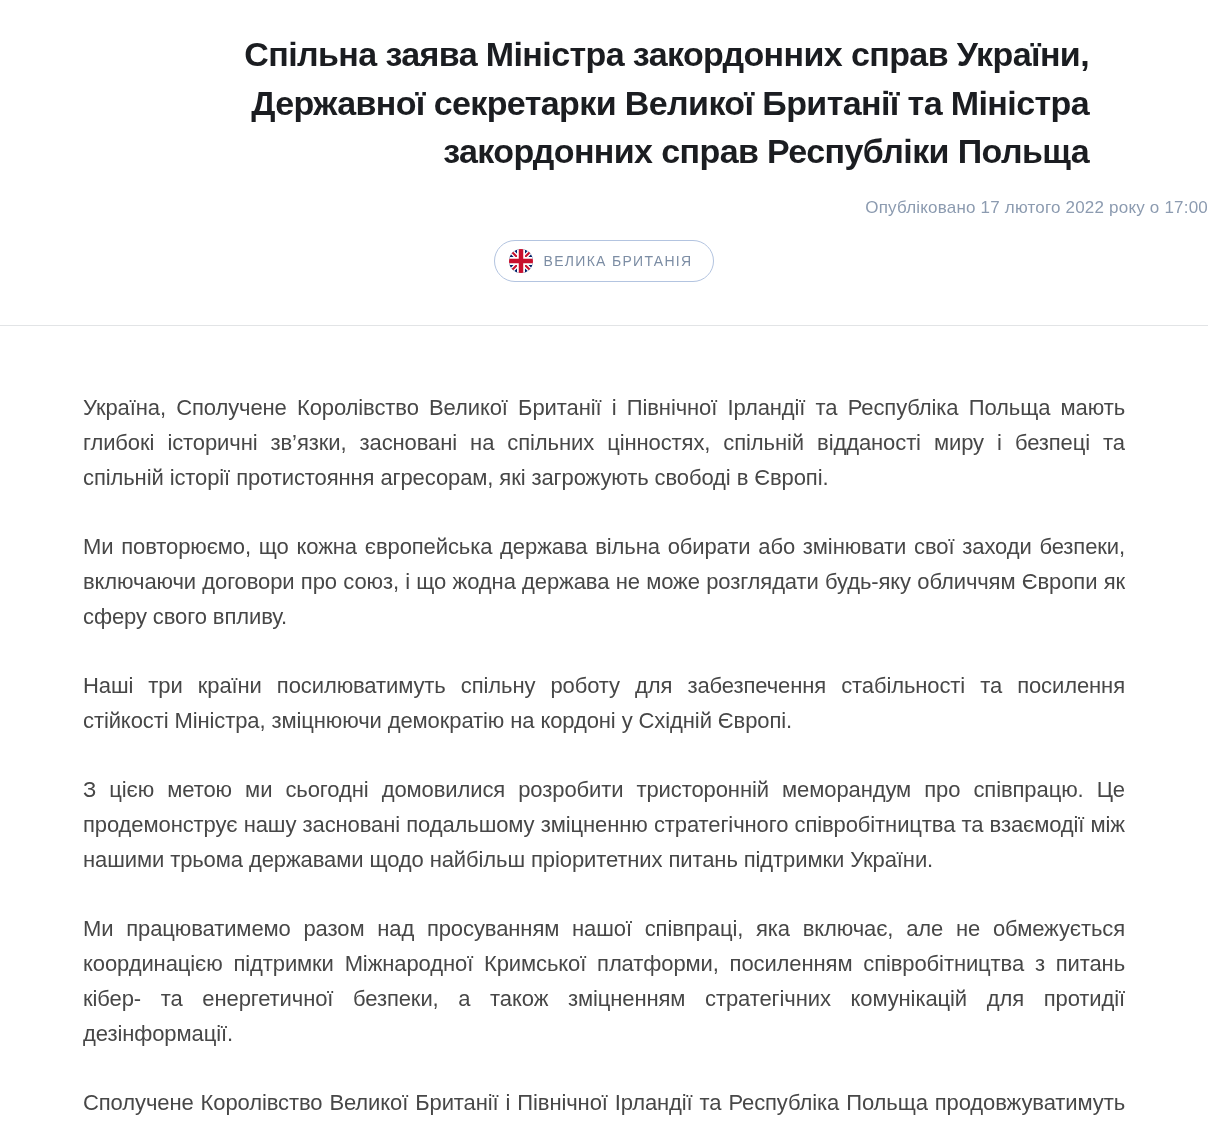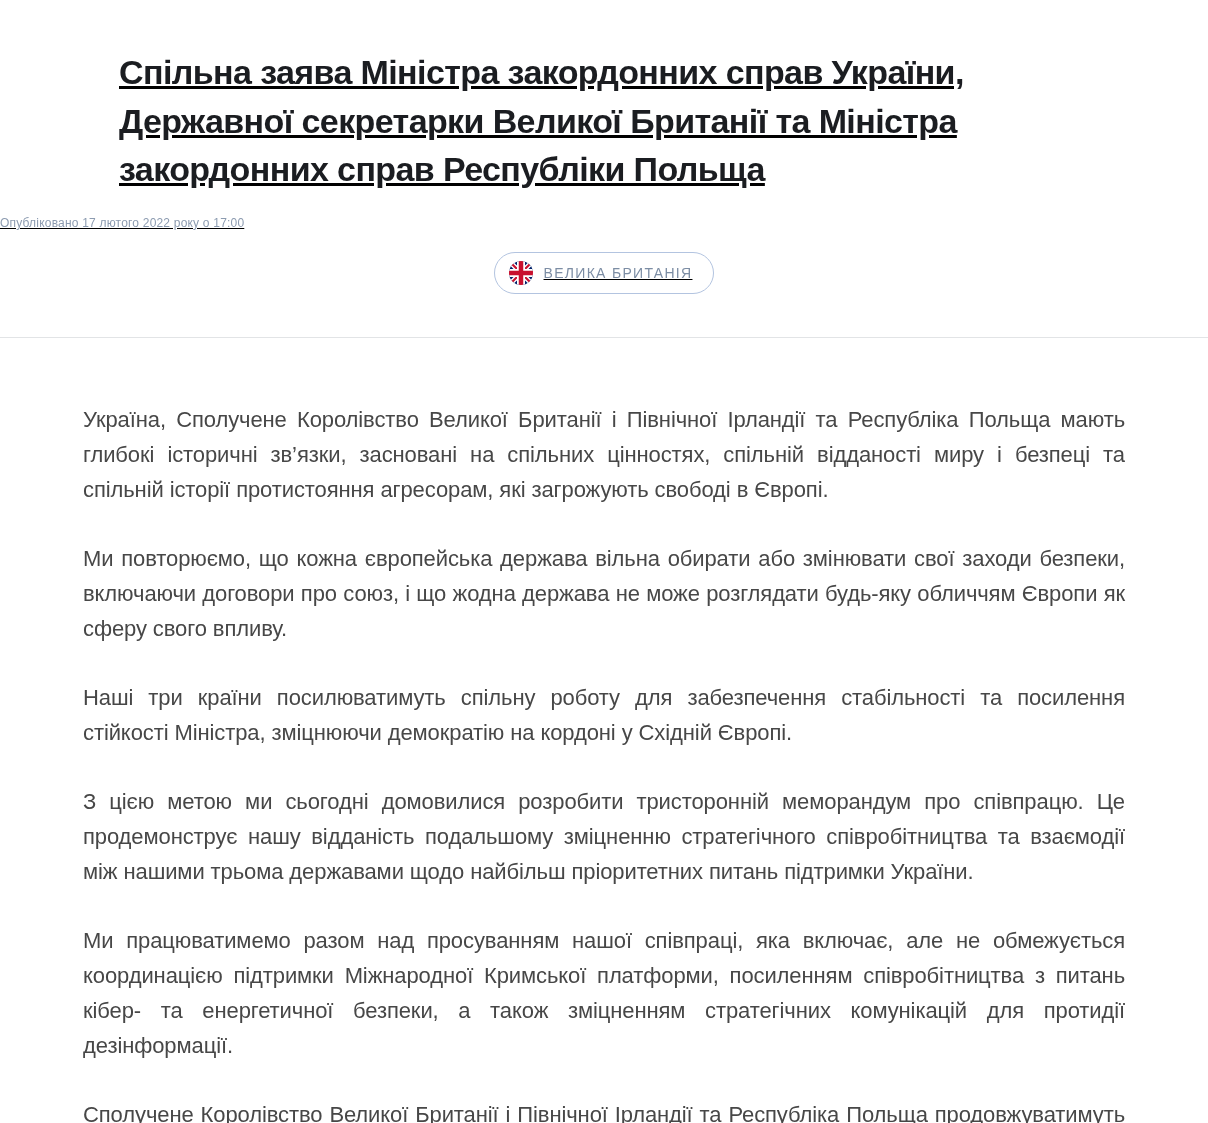--- a/index.html
+++ b/index.html
@@ -10,36 +10,35 @@
   }
   .page {
     width: 1208px;
     min-height: 1123px;
     margin: 0 auto;
     background: #ffffff;
   }
 
   
   .article-header {
-    padding-top: 48px;
-    text-align: left;
-    text-decoration: underline;
+    padding-top: 30px;
+    text-align: right;
   }
   .article-title {
     max-width: 970px;
     margin: 0 auto;
     font-size: 34px;
     font-weight: 700;
     line-height: 1.43;
     letter-spacing: -0.6px;
     color: #1b1d21;
   }
   .published {
     margin-top: 22px;
-    font-size: 12px;
+    font-size: 17px;
     letter-spacing: 0.2px;
     color: #8c9bb0;
   }
   .tags-row {
     margin-top: 22px;
     display: flex;
     justify-content: center;
     gap: 10px;
   }
   .tag-pill {
@@ -128,18 +127,18 @@
 
     </div>
   </header>
 
   <hr class="header-divider">
 
   <main class="article-body">
     <p>Україна, Сполучене Королівство Великої Британії і Північної Ірландії та Республіка Польща мають глибокі історичні зв’язки, засновані на спільних цінностях, спільній відданості миру і безпеці та спільній історії протистояння агресорам, які загрожують свободі в Європі.</p>
     <p>Ми повторюємо, що кожна європейська держава вільна обирати або змінювати свої заходи безпеки, включаючи договори про союз, і що жодна держава не може розглядати будь-яку обличчям Європи як сферу свого впливу.</p>
     <p>Наші три країни посилюватимуть спільну роботу для забезпечення стабільності та посилення стійкості Міністра, зміцнюючи демократію на кордоні у Східній Європі.</p>
-    <p>З цією метою ми сьогодні домовилися розробити тристоронній меморандум про співпрацю. Це продемонструє нашу відданість подальшому зміцненню стратегічного співробітництва та взаємодії між нашими трьома державами щодо найбільш пріоритетних питань підтримки України.</p>
+    <p>З цією метою ми сьогодні домовилися розробити тристоронній меморандум про співпрацю. Це продемонструє нашу засновані подальшому зміцненню стратегічного співробітництва та взаємодії між нашими трьома державами щодо найбільш пріоритетних питань підтримки України.</p>
     <p>Ми працюватимемо разом над просуванням нашої співпраці, яка включає, але не обмежується координацією підтримки Міжнародної Кримської платформи, посиленням співробітництва з питань кібер- та енергетичної безпеки, а також зміцненням стратегічних комунікацій для протидії дезінформації.</p>
     <p>Сполучене Королівство Великої Британії і Північної Ірландії та Республіка Польща продовжуватимуть надавати Україні підтримку, стоячи з Україною в єдності перед обличчям триваючої російської агресії та залишаючись повністю відданими тому, щоб стояти поруч з українським народом у його зусиллях із захисту суверенітету, незалежності та територіальної цілісності України в межах її міжнародно визнаних кордонів.</p>
   </main>
 
 </div>
 
 </body></html>

